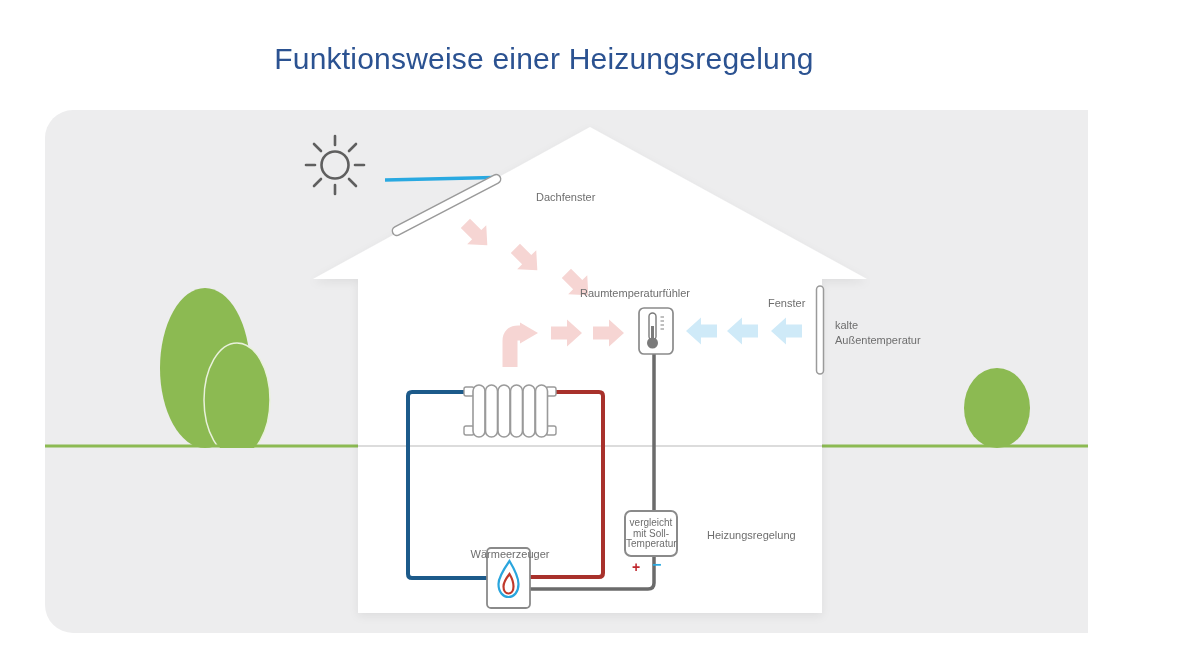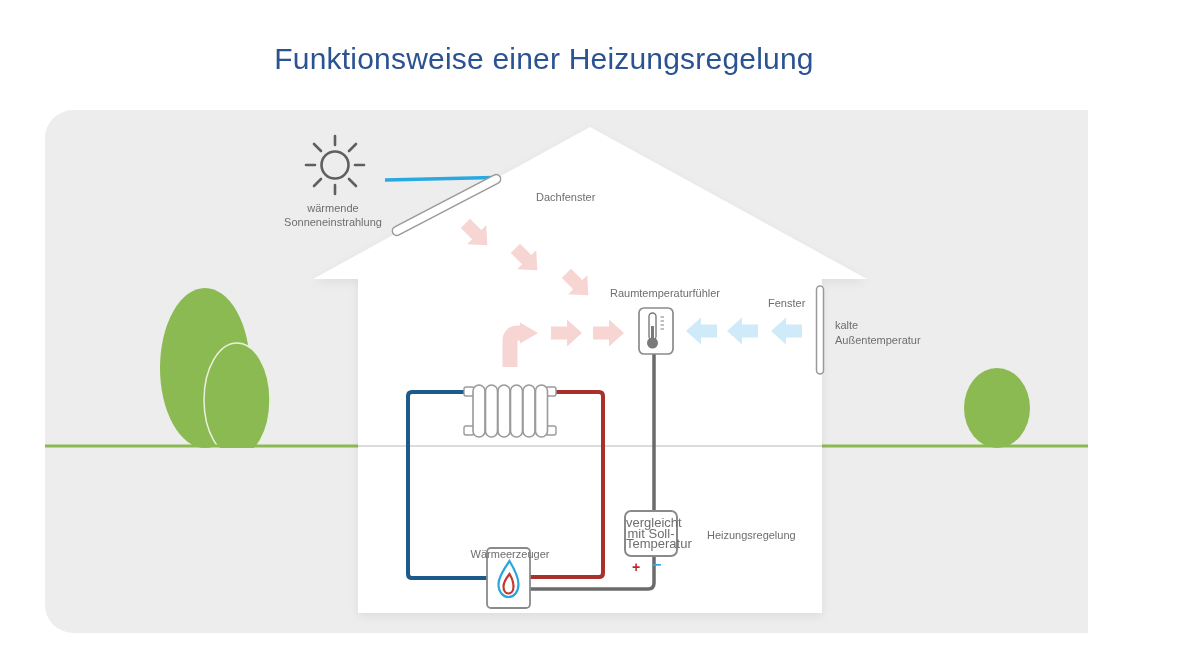--- a/index.html
+++ b/index.html
@@ -7,21 +7,21 @@
          font-family:"Liberation Sans",sans-serif;}
   .title{position:absolute;top:42px;left:0;width:100%;text-align:center;
          font-size:30px;letter-spacing:.2px;color:#2b5291;font-weight:400;}
   .panel{position:absolute;left:45px;top:110px;width:1090px;height:523px;
          background:#ededee;border-radius:28px;}
   svg.scene{position:absolute;left:0;top:0;}
   .lbl{position:absolute;font-size:11px;line-height:14px;color:#6e6e6e;white-space:pre-line;}
   .lbl.center{text-align:center;}
   .compare-box{position:absolute;left:624px;top:510px;width:54px;height:47px;
          box-sizing:border-box;background:#ffffff;border:2px solid #8a8a8a;border-radius:7px;
-         font-size:13px;line-height:10.5px;text-align:center;padding-top:6px;
+         font-size:10px;line-height:10.5px;text-align:center;padding-top:6px;
          color:#6e6e6e;white-space:pre-line;}
   .plus{position:absolute;left:632px;top:559px;font-size:14px;font-weight:bold;color:#c0272d;}
   .minus{position:absolute;left:652px;top:556px;font-size:16px;font-weight:bold;color:#29a9e1;}
 </style>
 </head>
 <body>
 
 <div class="stage">
 
   <div class="title">Funktionsweise einer Heizungsregelung</div>
@@ -122,24 +122,22 @@
         <g stroke="#8a8a8a" stroke-width="1.1">
           <line x1="660.5" y1="317" x2="664" y2="317"></line>
           <line x1="660.5" y1="321" x2="664" y2="321"></line>
           <line x1="660.5" y1="325" x2="664" y2="325"></line>
           <line x1="660.5" y1="329" x2="664" y2="329"></line>
         </g>
       </g>
     </g>
   </svg>
 
-  <div class="lbl center" style="left:253px;top:201px;width:160px;">wärmende
-Sonneneinstrahlung</div>
   <div class="lbl" style="left:492px;top:190px;padding-left:44px;">Dachfenster</div>
-  <div class="lbl center" style="left:565px;top:286px;width:200px;">Raumtemperaturfühler</div>
+  <div class="lbl center" style="left:535px;top:286px;width:200px;">Raumtemperaturfühler</div>
   <div class="lbl" style="left:768px;top:296px;">Fenster</div>
   <div class="lbl" style="left:835px;top:318px;line-height:15px;">kalte
 Außentemperatur</div>
   <div class="lbl center" style="left:440px;top:527px;width:140px;margin-top:20px;">Wärmeerzeuger</div>
   <div class="lbl" style="left:695px;top:528px;padding-left:12px;">Heizungsregelung</div>
 
   <div class="compare-box">vergleicht
 mit Soll-
 Temperatur</div>
   <div class="plus">+</div>

